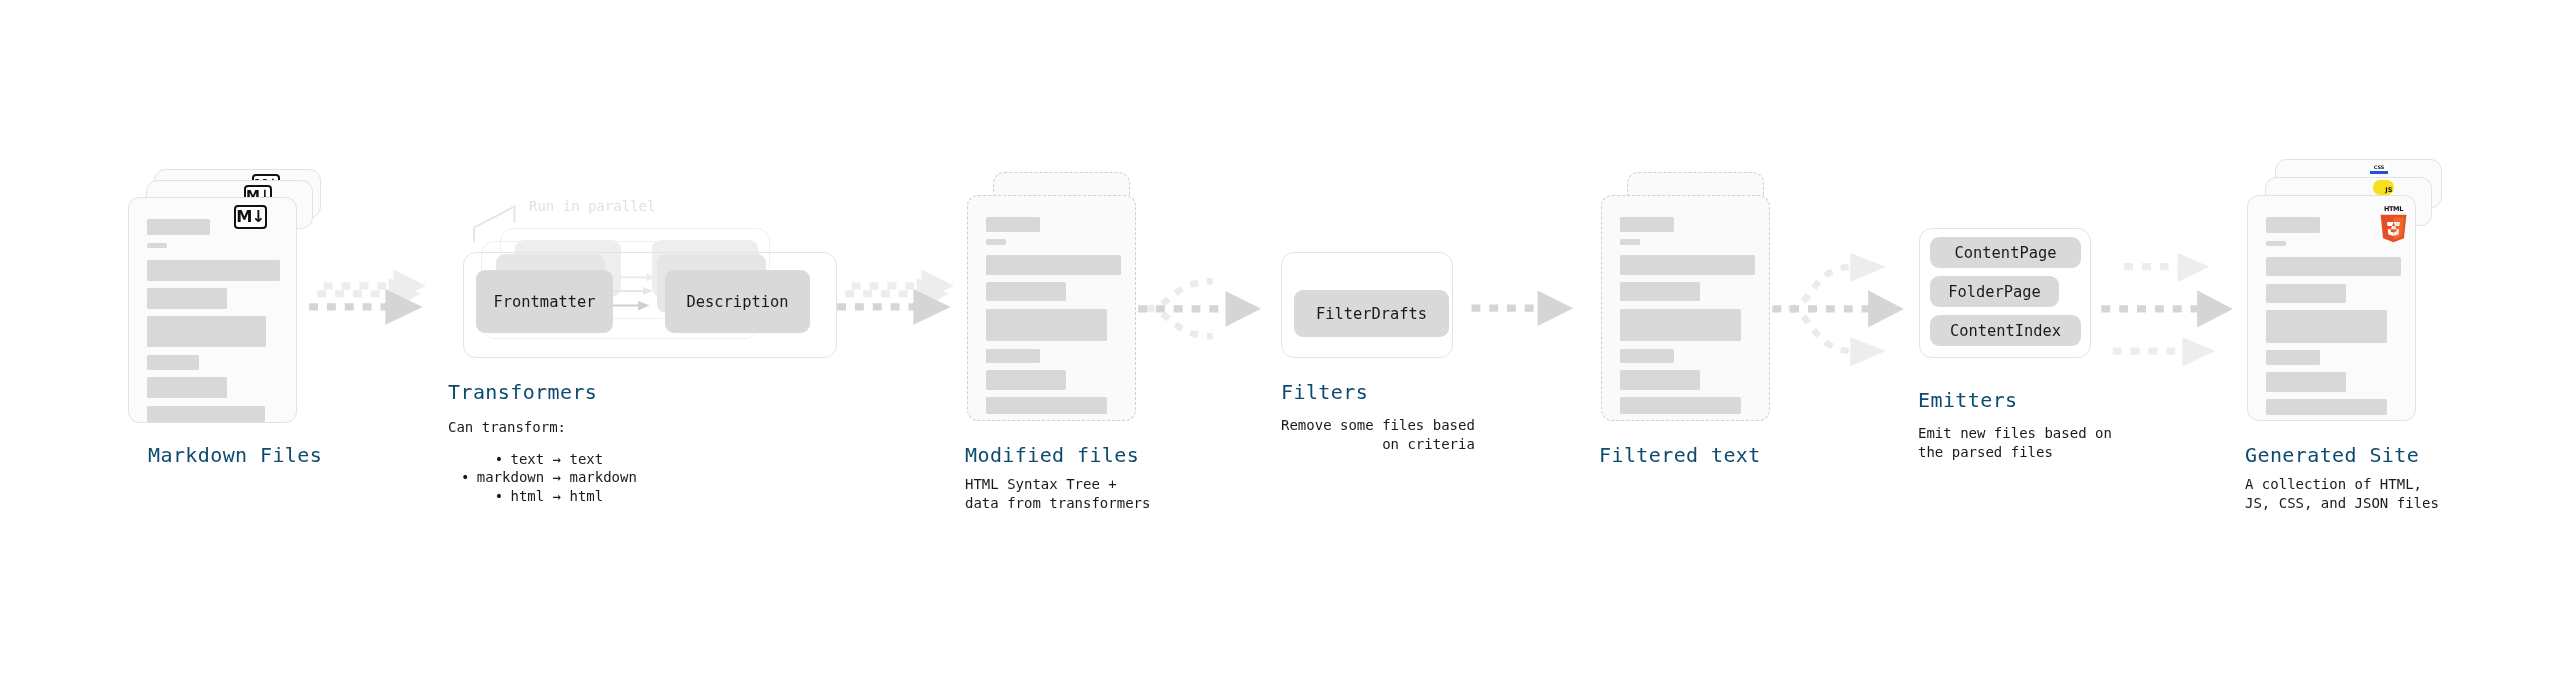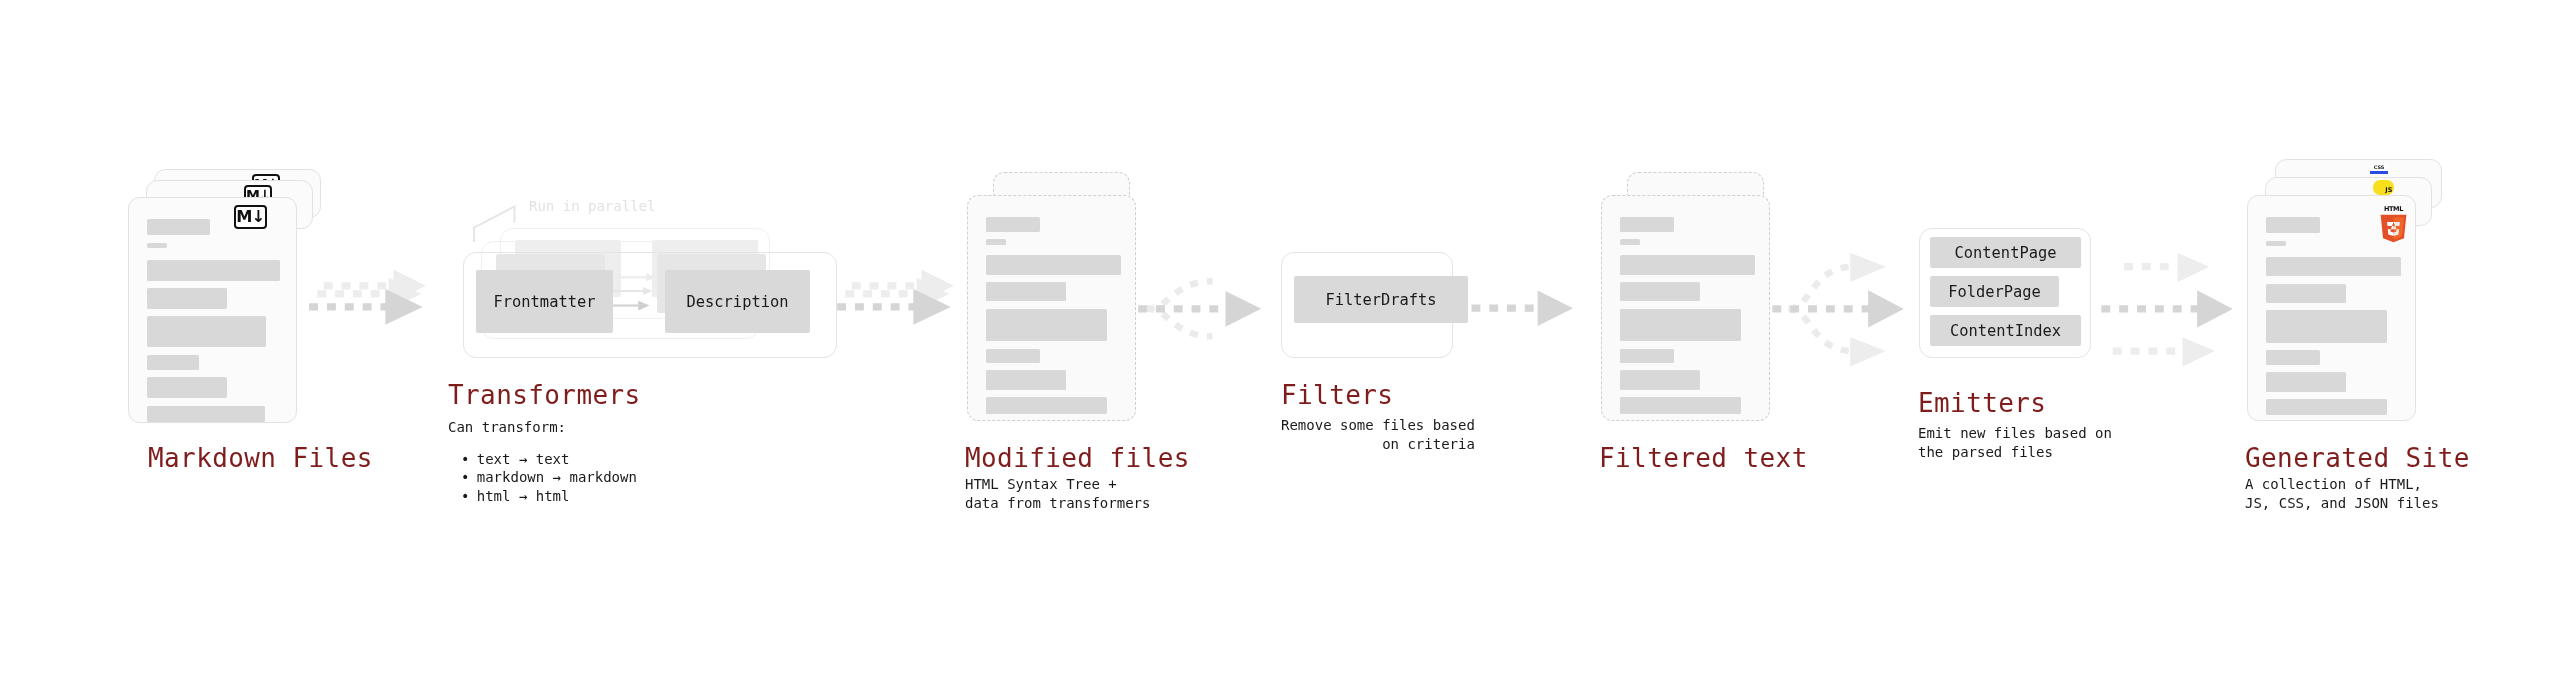--- a/index.html
+++ b/index.html
@@ -58,41 +58,41 @@
     font-size:6.5px;font-weight:bold;letter-spacing:-0.4px;color:#111;
   }
 
   
   .group{
     position:absolute;box-sizing:border-box;
     border:1.6px solid #e4e4e4;border-radius:13px;background:transparent;
   }
   .pill{
     position:absolute;box-sizing:border-box;
-    background:#d9d9d9;border-radius:2px;
+    background:#d9d9d9;border-radius:9px;
     display:flex;align-items:center;justify-content:center;
     font-size:15.4px;color:#1a1a1a;white-space:nowrap;
   }
 
   
   .title{
     position:absolute;white-space:nowrap;
-    font-size:26px;letter-spacing:0.4px;color:#7f1d1d;
+    font-size:20px;letter-spacing:0.4px;color:#0c4a6e;
   }
   .sub{
     position:absolute;white-space:pre;
     font-size:14px;line-height:18.7px;color:#1a1a1a;
   }
   .annot{
     position:absolute;white-space:nowrap;
     font-size:14px;color:#e2e2e2;
   }
   .bullets{position:absolute;font-size:14px;line-height:18.7px;color:#1a1a1a;}
   .bullets .blabel{margin:0 0 13px 0;}
-  .bullets ul{margin:0;padding:0 0 0 13px;list-style:none;}
+  .bullets ul{margin:0;padding:0 0 0 13px;list-style:none;text-align:center;}
   .bullets li{white-space:nowrap;}
   .bullets li::before{content:"\2022";margin-right:7.3px;}
 
   svg{overflow:visible;display:block;}
 </style>
 </head>
 <body>
 
 <div class="stage">
 
@@ -210,21 +210,21 @@
     <g fill="none" stroke="#ebebeb" stroke-width="8" stroke-dasharray="10 11">
       <path d="M10,48 C40,48 42,14 92,14"></path>
       <path d="M10,48 C40,48 42,82 92,82"></path>
     </g>
     <line x1="0" y1="48" x2="112" y2="48" stroke="#d5d5d5" stroke-width="9" stroke-dasharray="11 11"></line>
     <polygon points="108,26 152,48 108,70" fill="#d5d5d5"></polygon>
   </svg>
 
   <div class="node">
     <div class="group" style="left:1281px;top:252px;width:172px;height:106px;"></div>
-    <div class="pill" style="left:1294px;top:276px;width:174px;height:47px;">FilterDrafts</div>
+    <div class="pill" style="left:1294px;top:290px;width:155px;height:47px;">FilterDrafts</div>
     <div class="title" style="left:1281px;top:380px;">Filters</div>
     <div class="sub" style="left:1281px;top:416px;text-align:right;">Remove some files based
 on criteria</div>
   </div>
 
   <svg class="node" style="left:1471px;top:288px;" width="122" height="50" viewBox="0 0 150 62">
     <line x1="0" y1="25" x2="86" y2="25" stroke="#d5d5d5" stroke-width="9" stroke-dasharray="11 11"></line>
     <polygon points="82,3 126,25 82,47" fill="#d5d5d5"></polygon>
   </svg>
 

